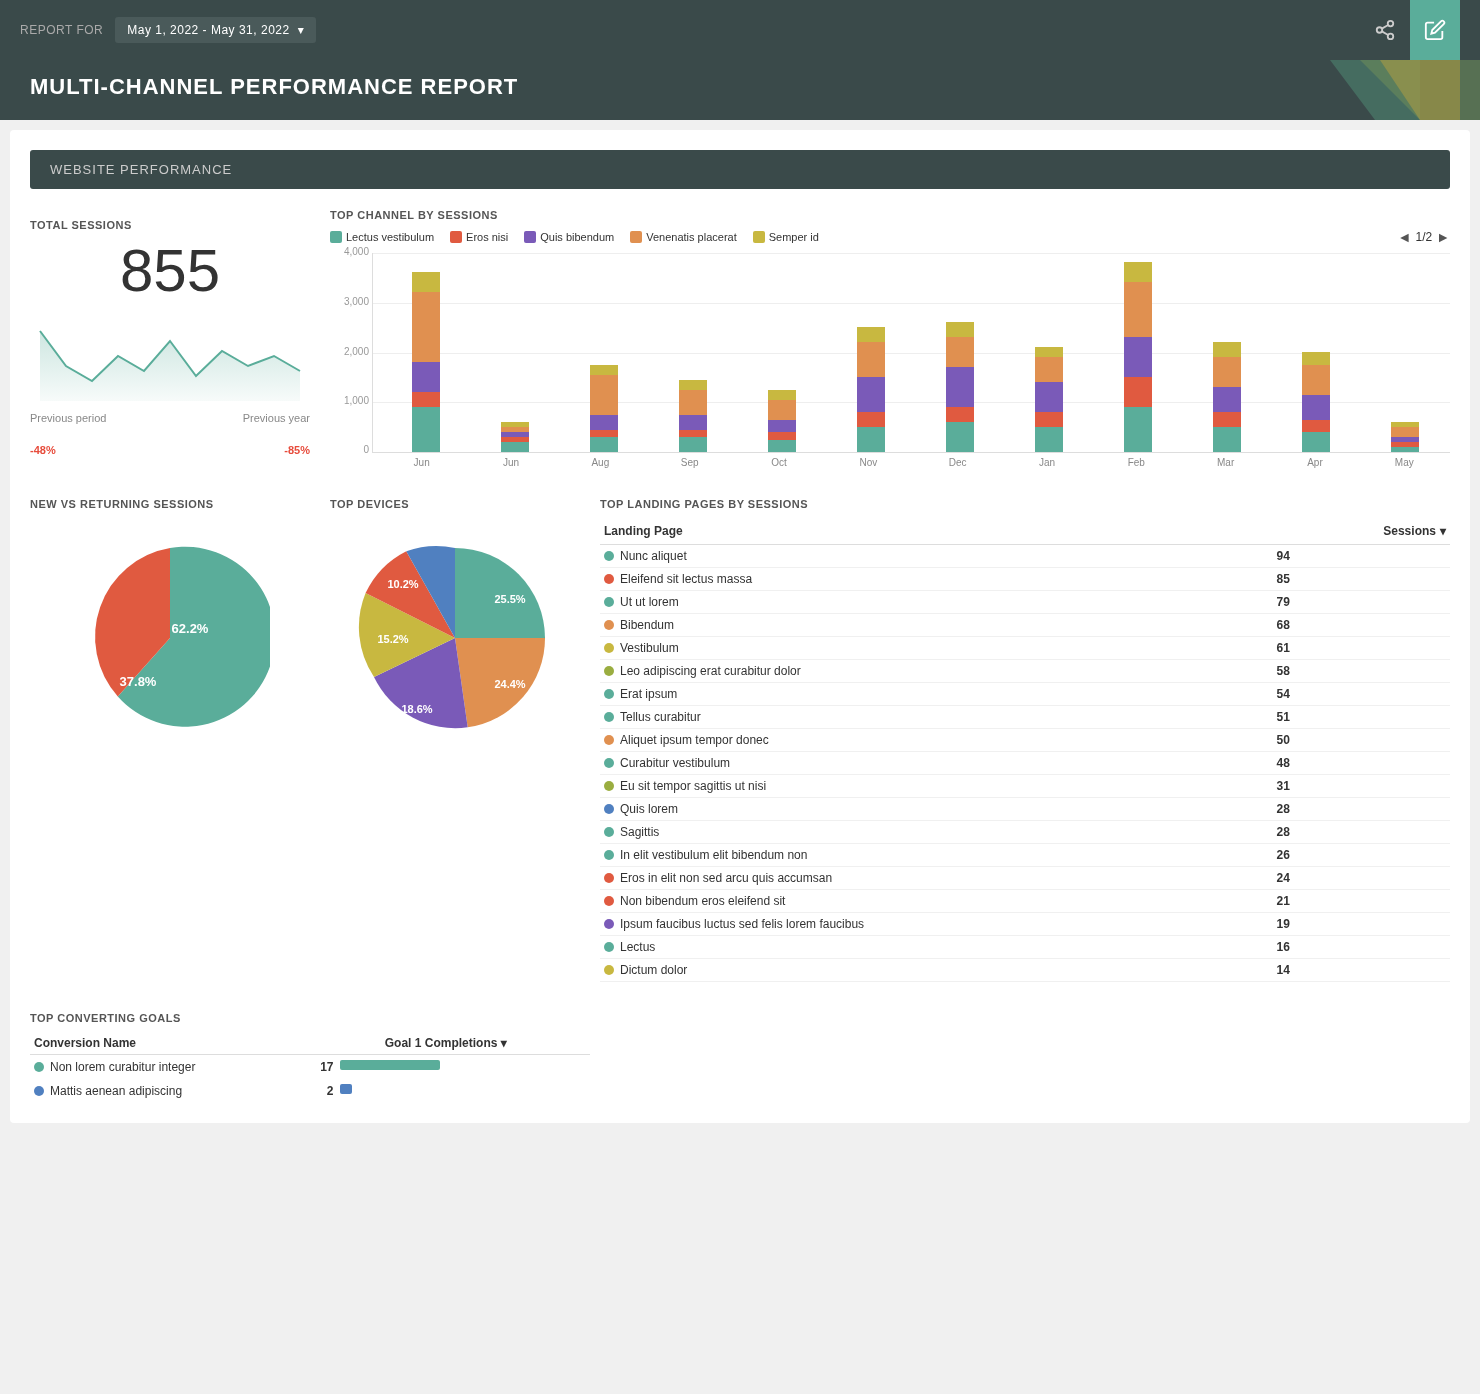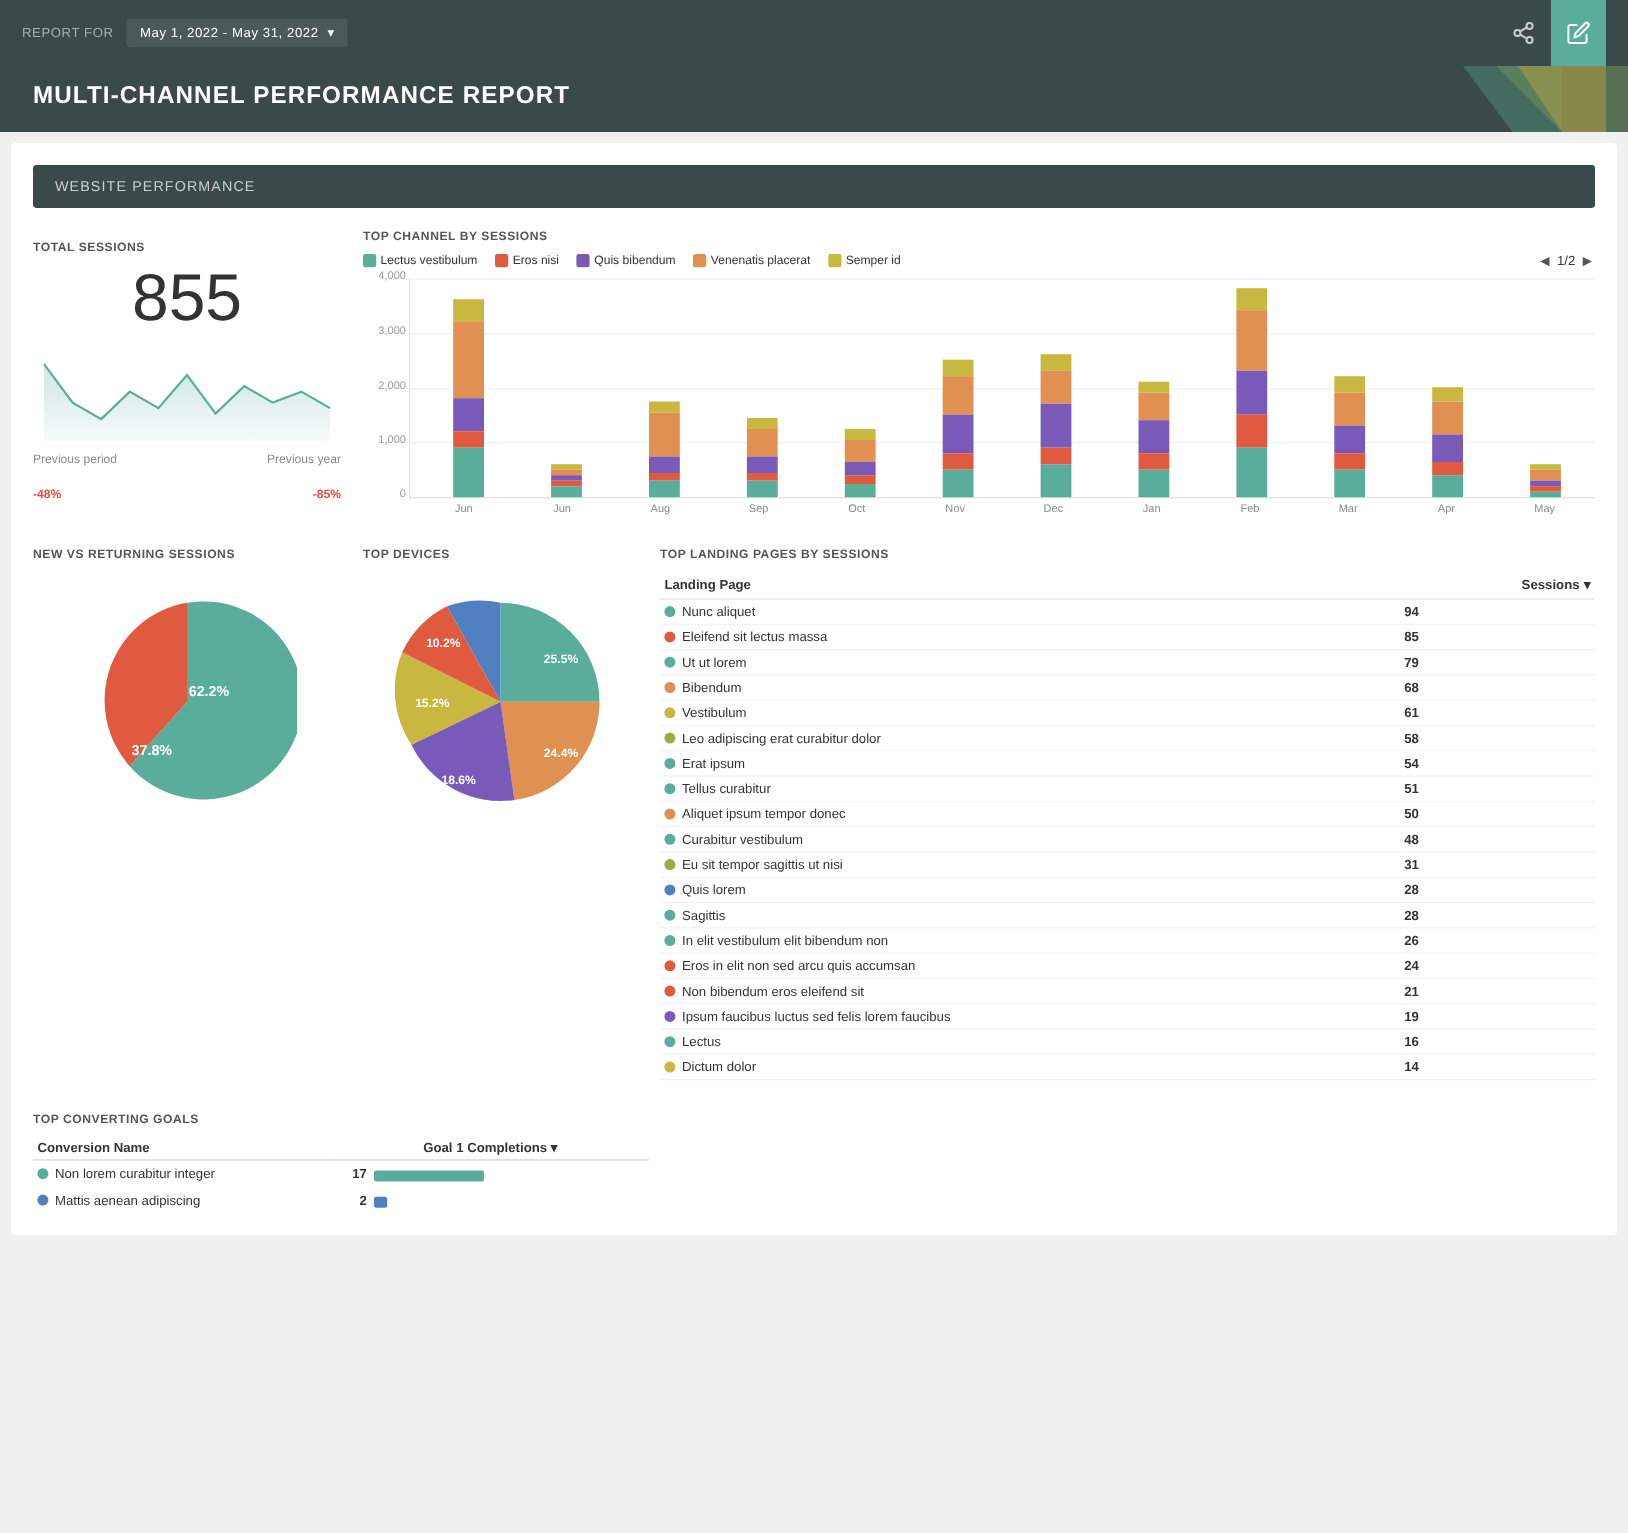--- a/index.html
+++ b/index.html
@@ -189,21 +189,21 @@
     .goals-table { width: 100%; border-collapse: collapse; margin-top: 8px; }
     .goals-table th {
       font-size: 12px;
       font-weight: 700;
       padding: 4px 4px;
       border-bottom: 1px solid #ddd;
       text-align: left;
     }
     .goals-table th.right { text-align: center; }
     .goals-table td { padding: 5px 4px; font-size: 12px; }
-    .goal-bar-wrap { display: flex; align-items: flex-end; gap: 6px; }
+    .goal-bar-wrap { display: flex; align-items: flex-start; gap: 6px; }
     .goal-bar { height: 10px; border-radius: 2px; }
 
     
     .sparkline-svg { width: 100%; height: 90px; }
 
     
     .tri1 {
       position: absolute;
       right: 60px; top: 0;
       width: 0; height: 0;

